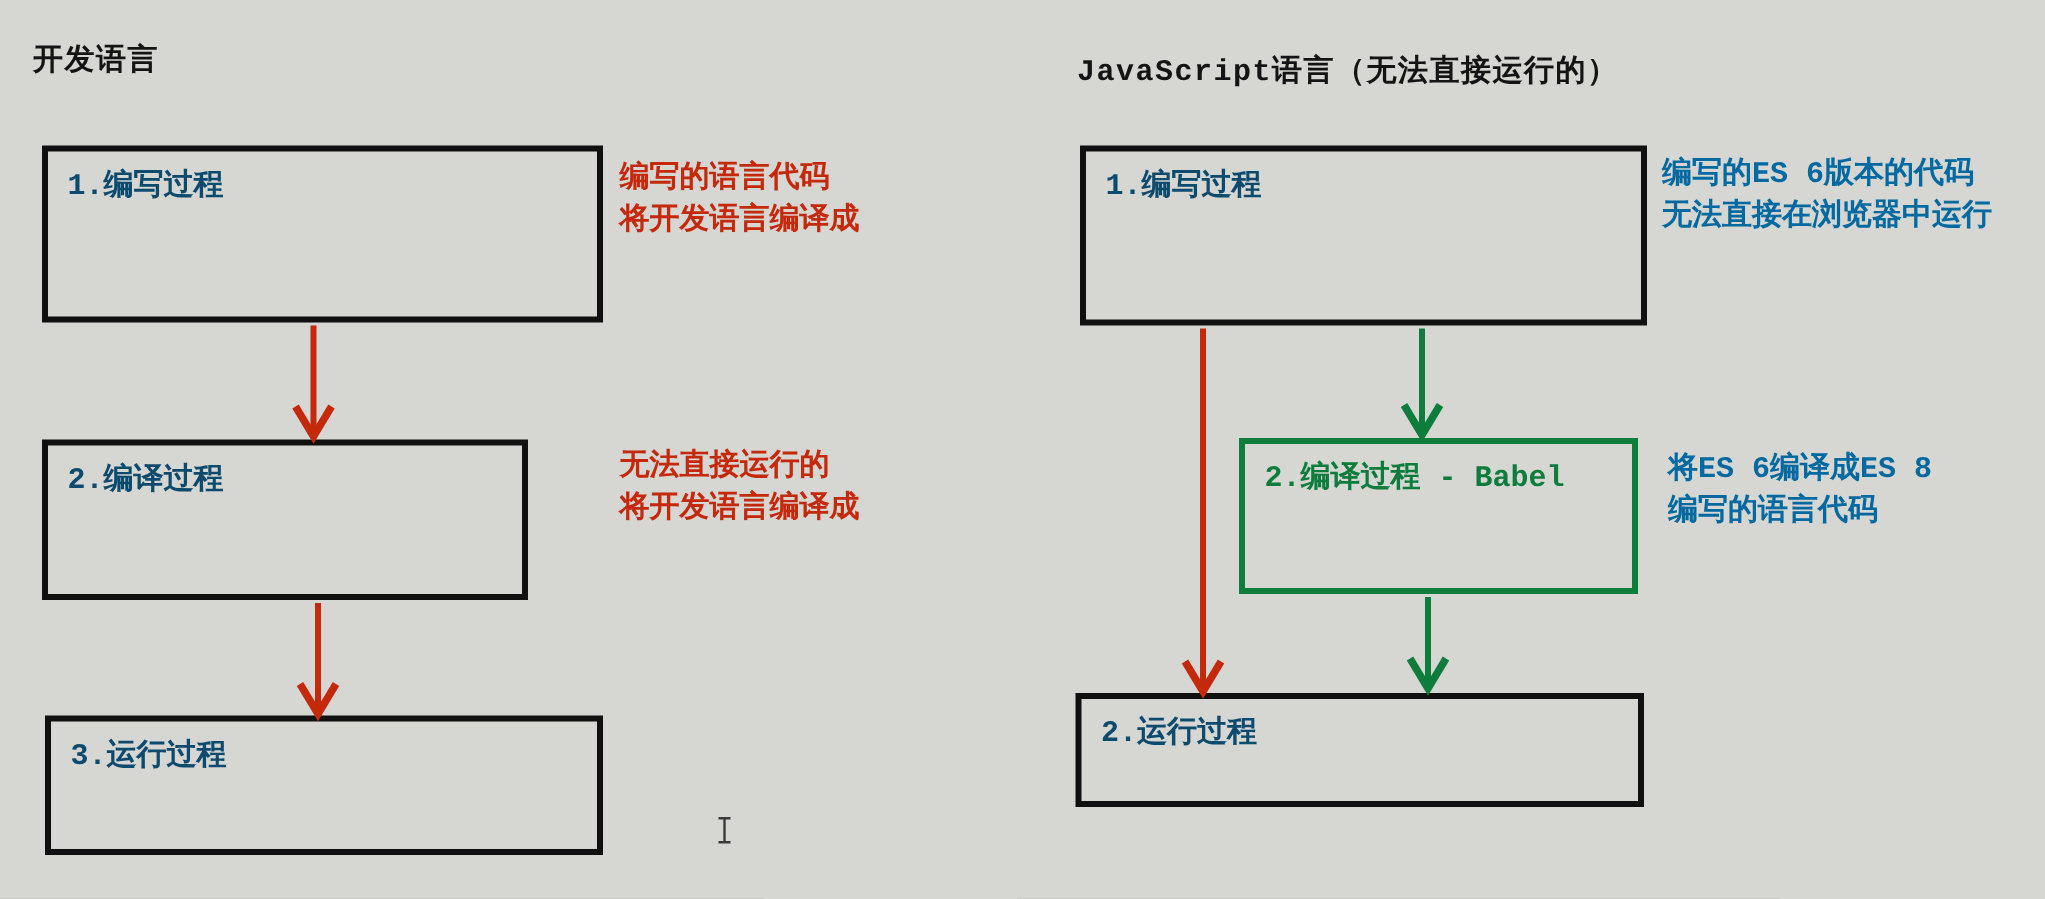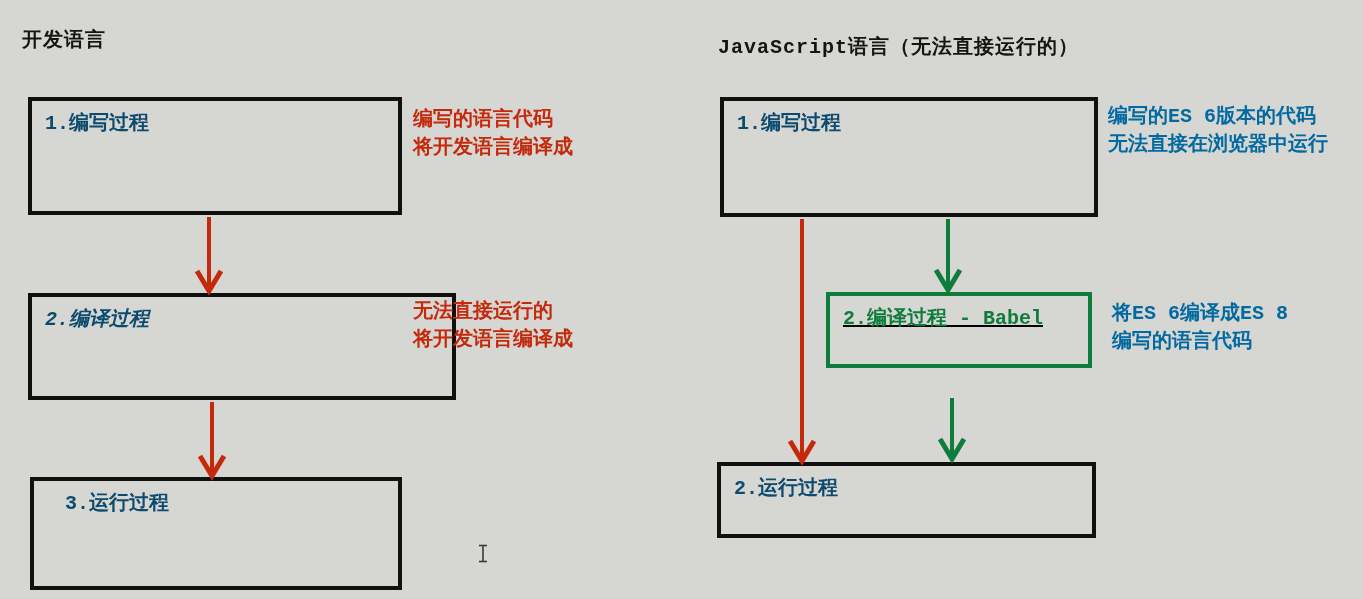--- a/index.html
+++ b/index.html
@@ -64,45 +64,45 @@
 <body>
 
 <div id="stage">
 
   <div class="flow-title" style="left:22px; top:26px;">开发语言</div>
 
   <div class="flow-box" style="left:28px; top:97px; width:374px; height:118px;">
     <span class="box-label">1.编写过程</span>
   </div>
 
-  <div class="flow-box" style="left:28px; top:293px; width:428px; height:107px;font-style:italic;">
+  <div class="flow-box" style="left:28px; top:293px; width:324px; height:107px;">
     <span class="box-label">2.编译过程</span>
   </div>
 
-  <div class="flow-box" style="left:30px; top:477px; width:372px; height:113px;padding-left:18px;">
+  <div class="flow-box" style="left:30px; top:477px; width:372px; height:93px;">
     <span class="box-label">3.运行过程</span>
   </div>
 
   <div class="annotation red" style="left:413px; top:106px;">
     <div>编写的语言代码</div>
     <div>将开发语言编译成</div>
   </div>
 
   <div class="annotation red" style="left:413px; top:298px;">
     <div>无法直接运行的</div>
     <div>将开发语言编译成</div>
   </div>
 
   <div class="flow-title" style="left:718px; top:33px;">JavaScript语言（无法直接运行的）</div>
 
   <div class="flow-box" style="left:720px; top:97px; width:378px; height:120px;">
     <span class="box-label">1.编写过程</span>
   </div>
 
-  <div class="flow-box green-box" style="left:826px; top:292px; width:266px; height:76px;text-decoration:underline;">
+  <div class="flow-box green-box" style="left:826px; top:292px; width:266px; height:104px;">
     <span class="box-label">2.编译过程 - Babel</span>
   </div>
 
   <div class="flow-box" style="left:717px; top:462px; width:379px; height:76px;">
     <span class="box-label">2.运行过程</span>
   </div>
 
   <div class="annotation green" style="left:1108px; top:103px;">
     <div>编写的ES 6版本的代码</div>
     <div>无法直接在浏览器中运行</div>

